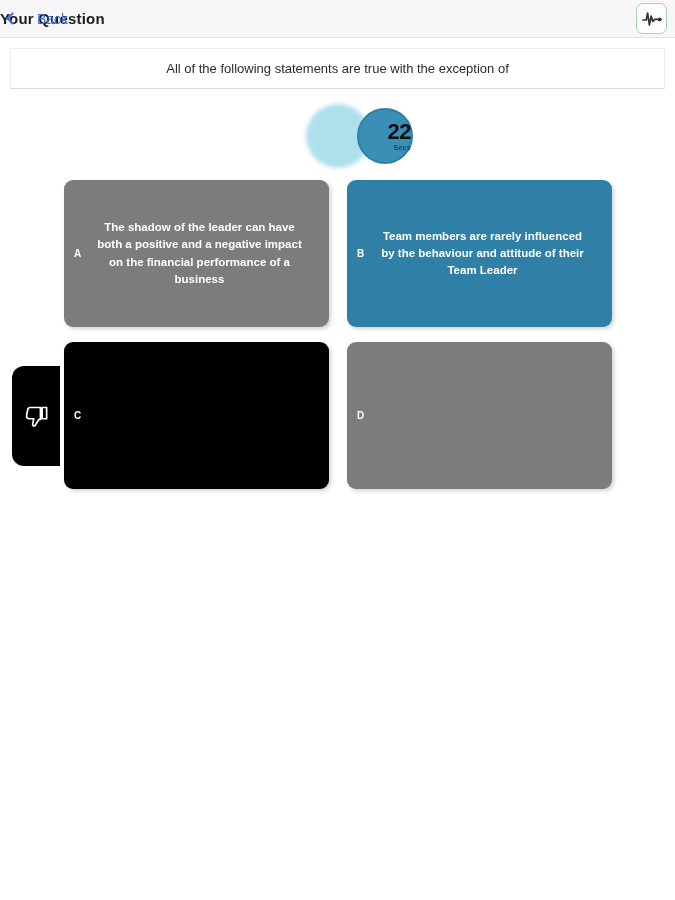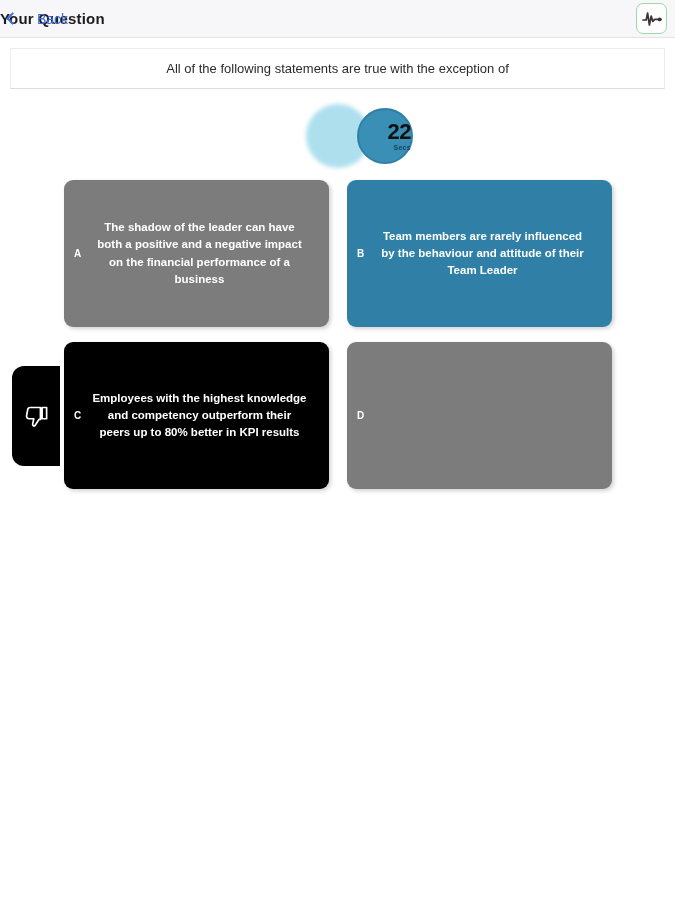--- a/index.html
+++ b/index.html
@@ -233,20 +233,19 @@
   </div>
 
   <div class="opt-row">
     <div class="dislike-tab">
       <svg width="27" height="27" viewBox="0 0 24 24">
         <path d="M21 4 L17 4 L17 14 L21 14 Z M15.5 4 L6.5 4 C5.3 4 4.4 4.7 4.2 5.8 L3.2 11.2 C2.9 12.7 3.9 14 5.4 14 L9.6 14 L8.6 18.6 C8.4 19.6 9.1 20.4 10 20.4 L10.4 20.4 L14.2 14.6 L15.5 14.6 Z" fill="none" stroke="#ffffff" stroke-width="1.5" stroke-linejoin="round"></path>
       </svg>
     </div>
     <div class="option opt-left state-marked">
       <div class="opt-letter">C</div>
-      <div class="opt-body">Employees with the highest knowledge and competency outperform their peers up to 80% better in KPI results</div>
     </div>
     <div class="option opt-right state-default">
       <div class="opt-letter">D</div>
     </div>
   </div>
 
 </div>
 
 </body></html>

